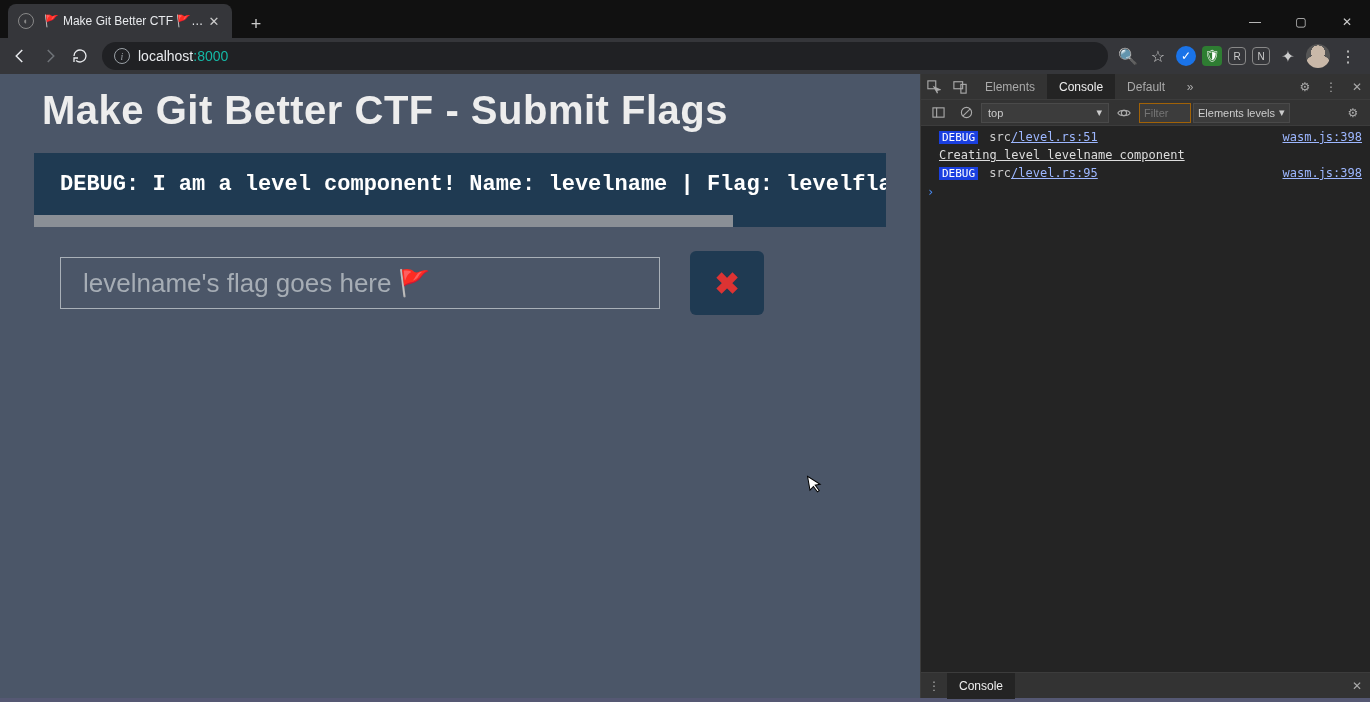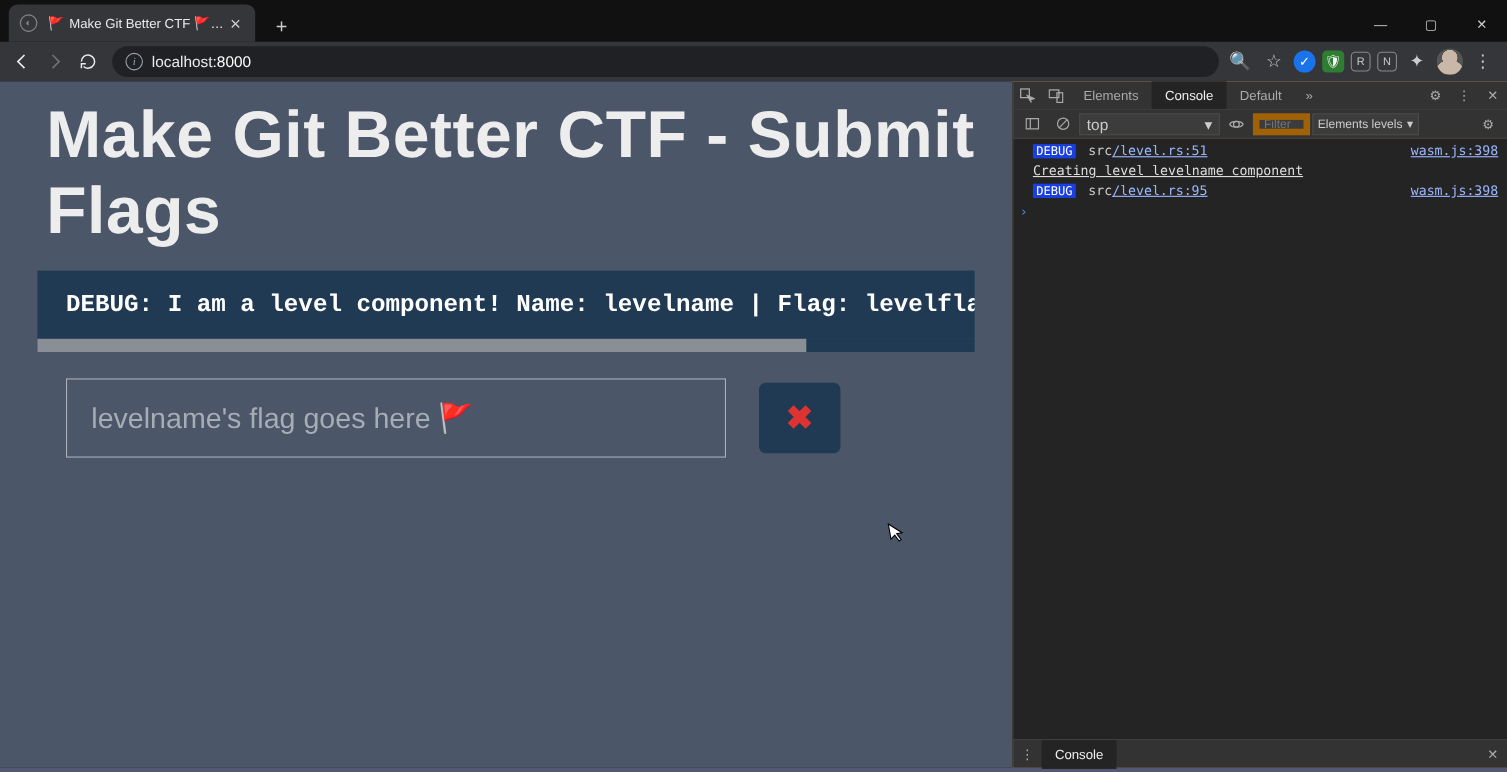--- a/index.html
+++ b/index.html
@@ -16,54 +16,54 @@
   .newtab { width:28px; height:28px; margin-left:10px; display:flex; align-items:center; justify-content:center; color:#ccc; font-size:18px; }
   .win-controls { margin-left:auto; display:flex; }
   .win-btn { width:46px; height:32px; color:#ccc; display:flex; align-items:center; justify-content:center; font-size:12px;}
   
   .toolbar { height: 36px; background:#35363a; display:flex; align-items:center; padding:0 6px; gap:2px; }
   .tbtn { width:28px; height:28px; display:flex; align-items:center; justify-content:center; color:#9aa0a6; border-radius:50%; }
   .tbtn.enabled { color:#e8eaed; }
   .omnibox { flex:1; height:28px; background:#202124; border-radius:14px; display:flex; align-items:center; padding:0 12px; color:#9aa0a6; font-size:14px; margin:0 6px; }
   .omnibox .info { width:16px; height:16px; border:1.5px solid #9aa0a6; border-radius:50%; display:flex; align-items:center; justify-content:center; font-size:10px; margin-right:8px; font-family:serif; font-style:italic;}
   .omnibox .url { color:#e8eaed; }
-  .omnibox .url .port { color:#ffffff; }
+  .omnibox .url .port { color:#14b8a6; }
   .ext-icons { display:flex; align-items:center; gap:6px; padding-right:4px; }
   .ext { width:24px; height:24px; display:flex; align-items:center; justify-content:center; color:#ccc; font-size:16px; border-radius:4px;}
   .ext.blue { background:#1a73e8; border-radius:50%; width:20px; height:20px; color:#fff; font-size:12px;}
   .ext.green { background:#2e7d32; width:20px; height:20px; border-radius:4px; color:#fff; font-size:12px;}
   .avatar { width:24px; height:24px; border-radius:50%; background:#555; background-image: radial-gradient(circle at 50% 35%, #c9b8a8 35%, transparent 36%), radial-gradient(circle at 50% 100%, #c9b8a8 50%, transparent 51%); }
   
   
   .viewport { flex:1; display:flex; background:#202124; position:relative; }
   
   
   .page { width: 920px; height:100%; background:#4b5668; color:#e6e6e6; overflow:hidden; position:relative; }
-  .page h1 { font-size:60px; font-weight:700; color:#ededed; padding: 14px 0 14px 42px; letter-spacing:0.5px;}
+  .page h1 { font-size:40px; font-weight:700; color:#ededed; padding: 14px 0 14px 42px; letter-spacing:0.5px;}
   .debug-bar { margin: 6px 34px 0 34px; height:62px; background:#1f3a52; color:#fff; font-family: "Consolas","Courier New",monospace; font-size:22px; font-weight:bold; display:flex; align-items:center; padding:0 26px; white-space:nowrap; overflow:hidden; position:relative;}
   .hscroll { margin:0 34px; height:12px; background:#1f3a52; position:relative;}
   .hscroll .thumb { position:absolute; left:0; top:0; height:12px; background:#8a8f96;}
   .flag-row { display:flex; align-items:center; margin:24px 0 0 60px; }
-  .flag-input-wrap { width:600px; height:72px; border:1px solid #a9b0b8; background:#4b5668; display:flex; align-items:center; padding:0 22px; }
+  .flag-input-wrap { width:600px; height:52px; border:1px solid #a9b0b8; background:#4b5668; display:flex; align-items:center; padding:0 22px; }
   .flag-input { flex:1; background:transparent; border:none; outline:none; font-size:26px; color:#c6cbd2; }
   .flag-input::placeholder { color:#a6adb5; }
   .submit-btn { width:74px; height:64px; background:#1f3a52; border:none; margin-left:30px; border-radius:6px; display:flex; align-items:center; justify-content:center; font-size:30px; color:#d33; font-weight:bold;}
   .cursor { position:absolute; left:808px; top:400px; font-size:18px; color:#fff; transform:rotate(-10deg); pointer-events:none;}
   
   
   .devtools { flex:1; background:#fdba74; color:#ccc; font-size:12px; display:flex; flex-direction:column; border-left:1px solid #3c3c3c; }
   .dt-tabs { height:26px; background:#333; border-bottom:1px solid #3c3c3c; display:flex; align-items:stretch; }
   .dt-iconbtn { width:26px; display:flex; align-items:center; justify-content:center; color:#aaa; }
   .dt-tab { padding:0 12px; display:flex; align-items:center; color:#aaa; }
   .dt-tab.active { background:#242424; color:#eee; }
   .dt-right { margin-left:auto; display:flex; }
   
   .dt-toolbar { height:26px; background:#333; border-bottom:1px solid #3c3c3c; display:flex; align-items:center; padding:0 4px; gap:2px;}
-  .dt-sel { background:#3c3c3c; border:1px solid #4a4a4a; color:#ccc; font-size:14px; height:20px; padding:0 6px; display:flex; align-items:center; min-width:128px; justify-content:space-between;}
-  .dt-filter { background:#3c3c3c; border:6px solid #a16207; color:#888; font-size:11px; height:20px; width:52px; padding:0 4px; }
+  .dt-sel { background:#3c3c3c; border:1px solid #4a4a4a; color:#ccc; font-size:11px; height:20px; padding:0 6px; display:flex; align-items:center; min-width:128px; justify-content:space-between;}
+  .dt-filter { background:#3c3c3c; border:1px solid #a16207; color:#888; font-size:11px; height:20px; width:52px; padding:0 4px; }
   .dt-levels { color:#ccc; font-size:11px; height:20px; padding:0 4px; display:flex; align-items:center; gap:4px; border:1px solid #4a4a4a; background:#3c3c3c;}
   
   .dt-console { flex:1; background:#242424; font-family:Consolas,Menlo,monospace; font-size:12px; padding:2px 0; overflow:hidden;}
   .log { padding:1px 8px 1px 18px; position:relative; color:#ccc; line-height:16px;}
   .log .badge { background:#1a3fe0; color:#fff; font-weight:normal; padding:0 3px; font-size:11px;}
   .log .src { color:#ccc; margin-left:4px;}
   .log .src u { color:#9db7ff; }
   .log .link { position:absolute; right:8px; top:1px; color:#9db7ff; text-decoration:underline;}
   .log .msg { display:block; padding-left:0px; margin-top:1px; color:#ddd;text-decoration:underline;}
   .prompt { color:#4a8df6; padding:2px 6px; font-family:Consolas,monospace;}

